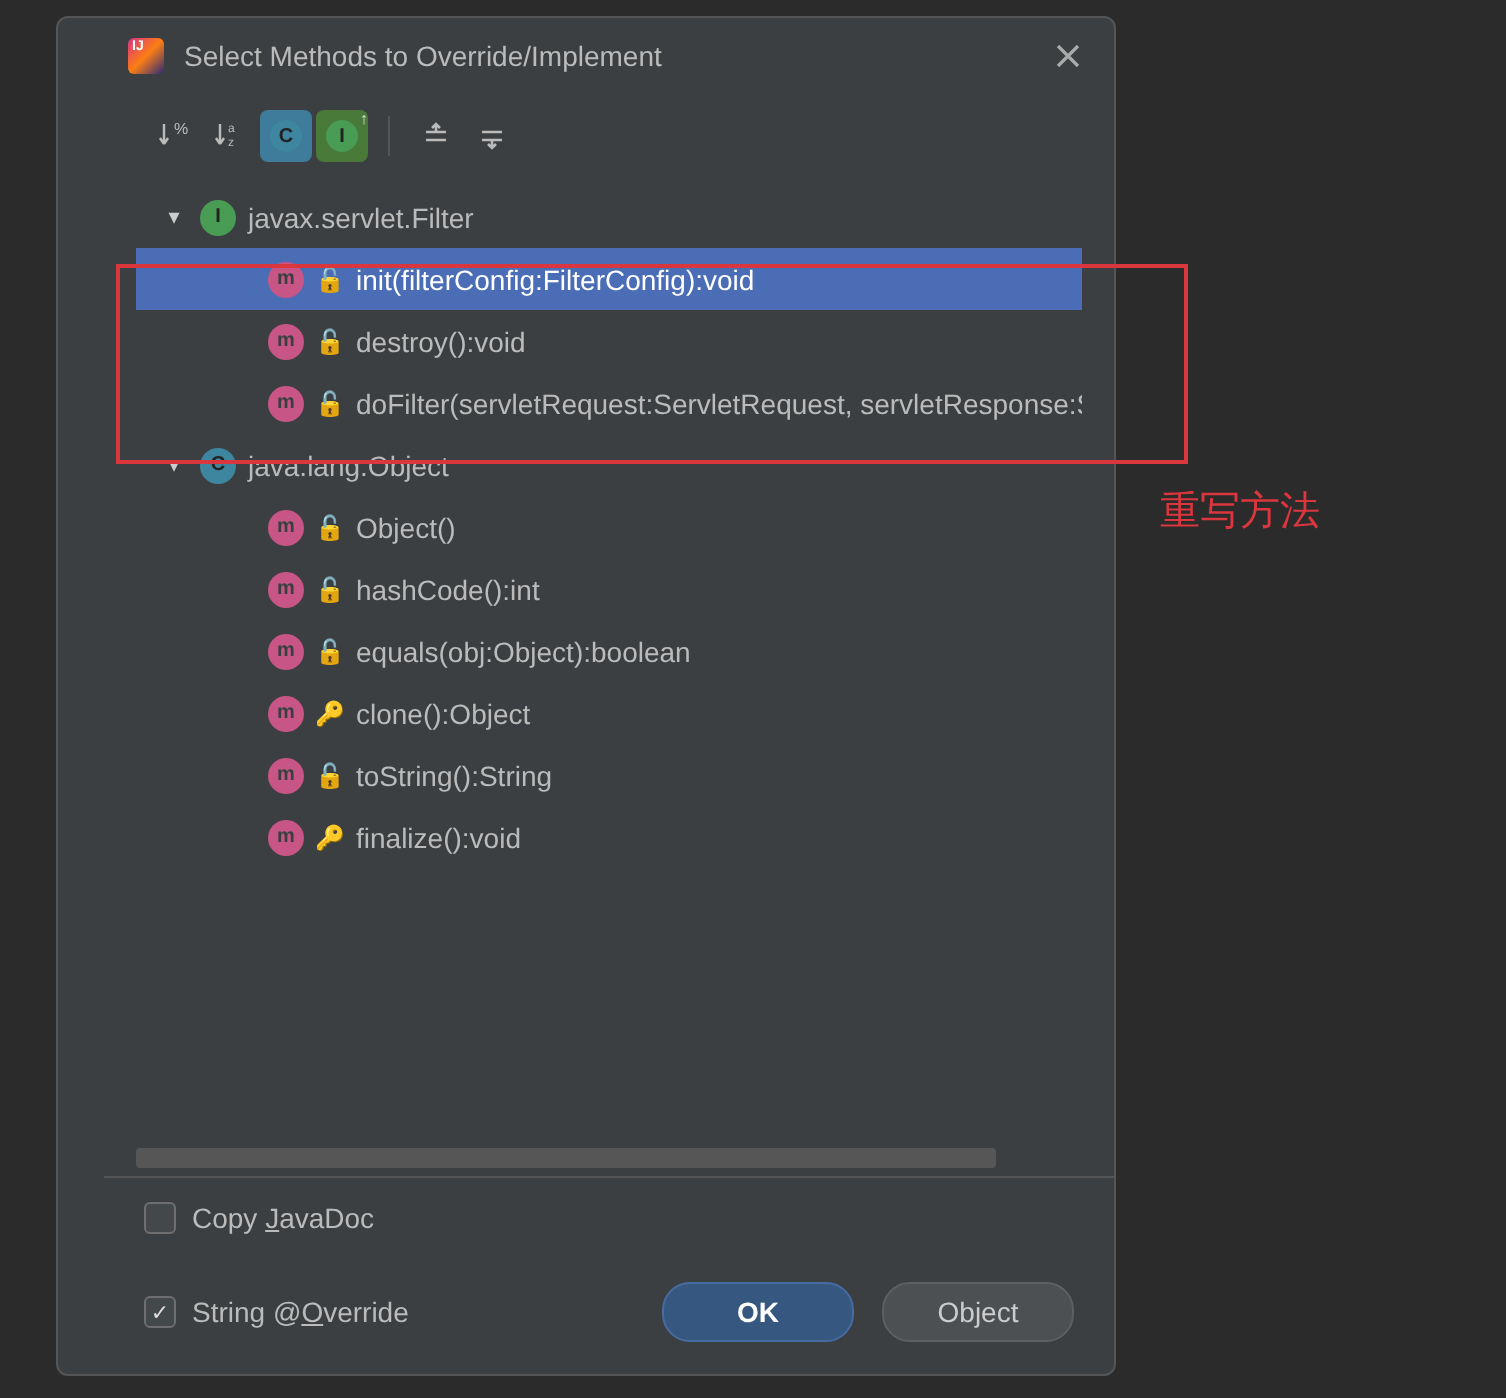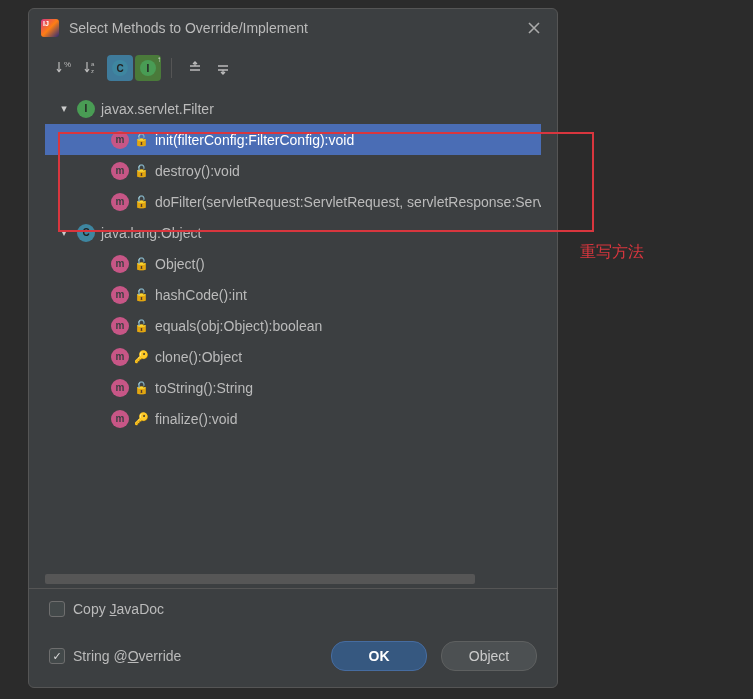--- a/index.html
+++ b/index.html
@@ -17,20 +17,21 @@
       position: absolute;
       left: 28px;
       top: 8px;
       width: 530px;
       height: 680px;
       background: #3c3f41;
       border: 1px solid #555;
       border-radius: 6px;
       display: flex;
       flex-direction: column;
+      padding-left: 23px;
     }
     .titlebar {
       display: flex;
       align-items: center;
       padding: 8px 12px;
       gap: 10px;
     }
     .app-icon {
       width: 18px;
       height: 18px;
@@ -208,21 +209,21 @@
       background: #565656;
       border-radius: 2px;
       width: 430px;
       margin-top: 140px;
     }
     .annotation {
       position: absolute;
       left: 580px;
       top: 242px;
       color: #d9363e;
-      font-size: 16px;
+      font-size: 20px;
       font-weight: 500;
       font-family: "Microsoft YaHei", sans-serif;
     }
   </style>
 </head>
 <body>
 
 <div class="dialog">
   <div class="titlebar">
     <div class="app-icon"></div>

